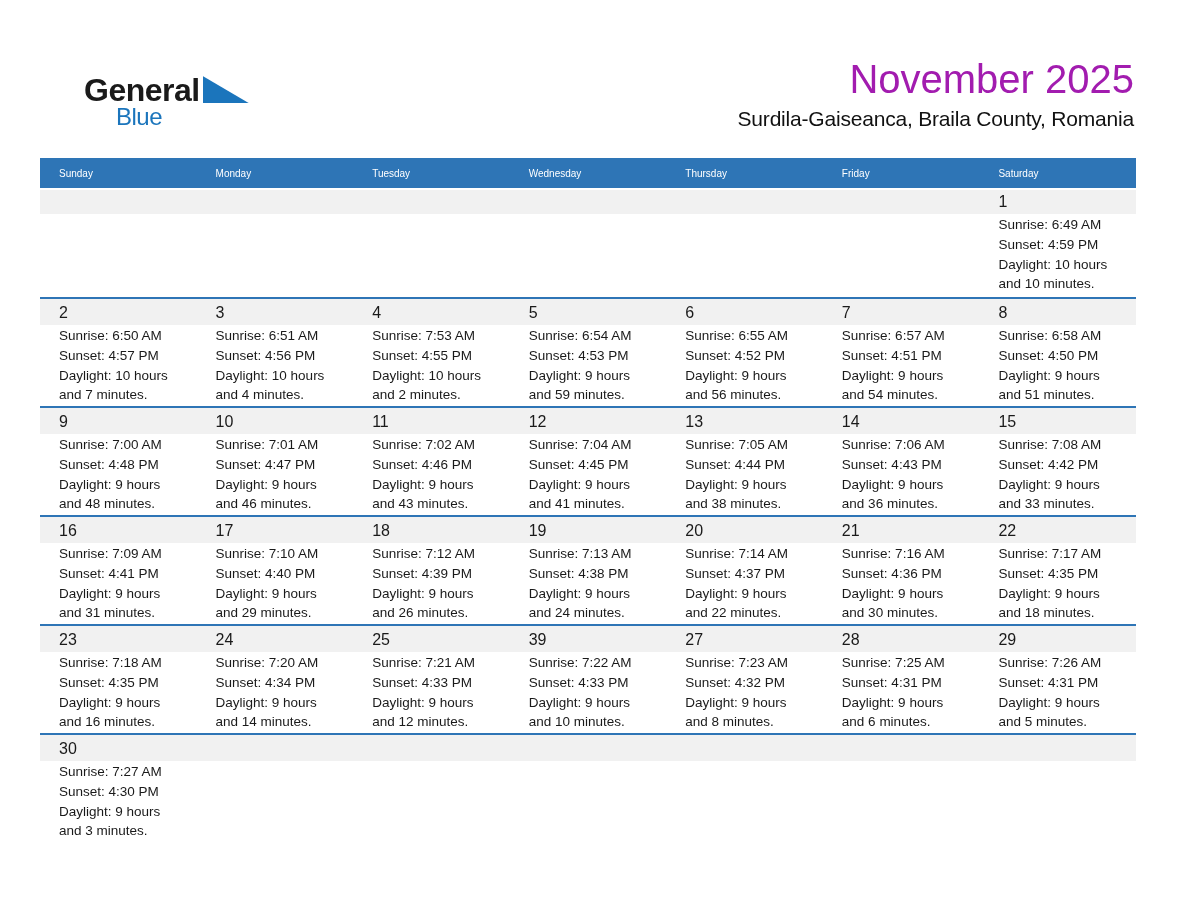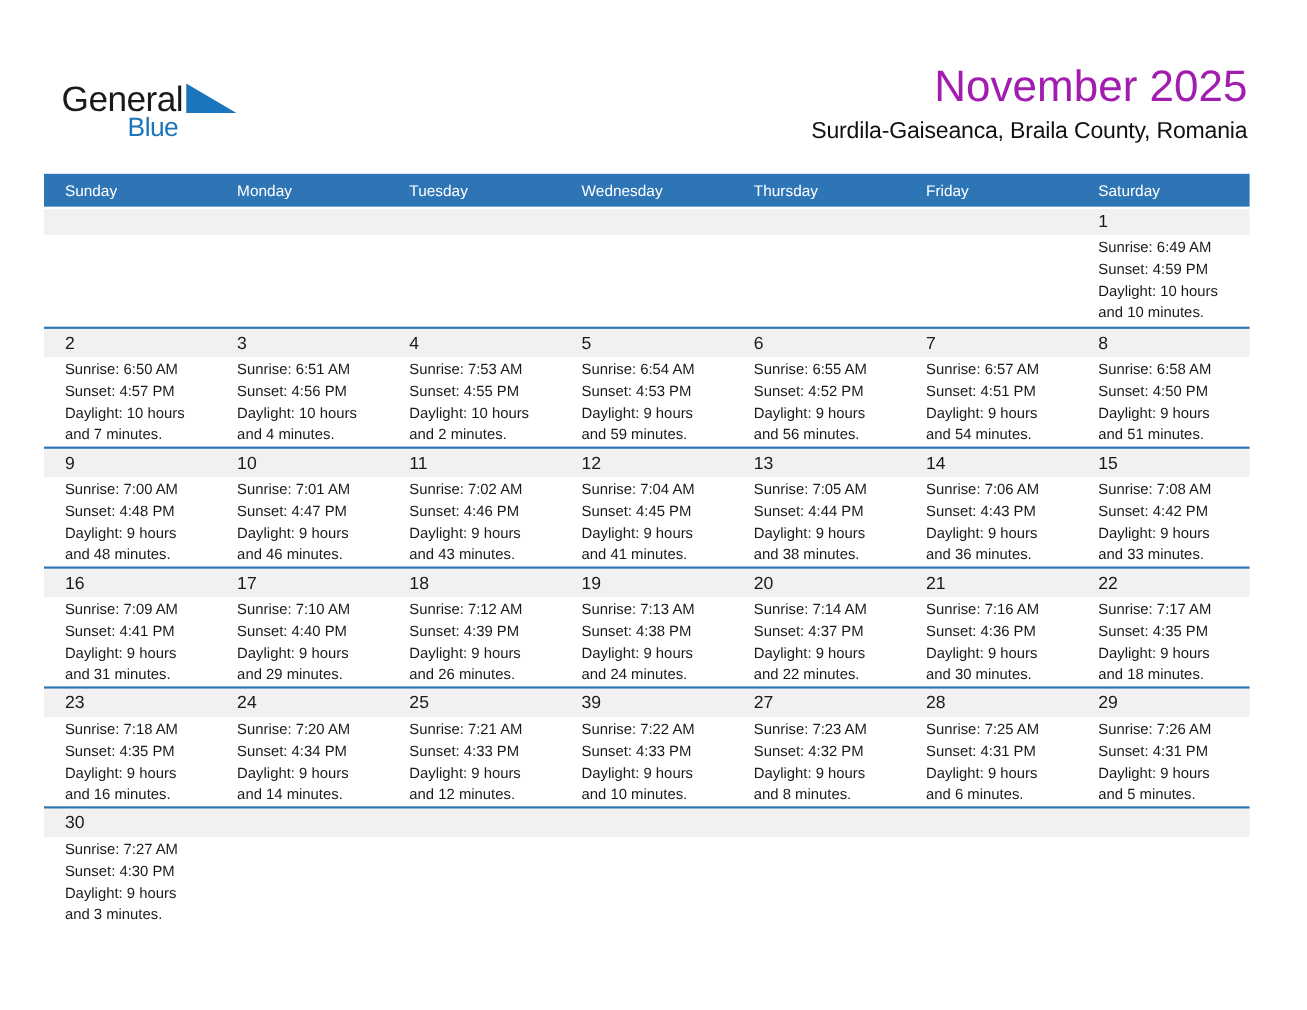--- a/index.html
+++ b/index.html
@@ -16,21 +16,21 @@
     background:#ffffff;
     font-family:"Liberation Sans","DejaVu Sans",sans-serif;
     color:var(--text-dark);
     overflow:hidden;
   }
   
   .logo{position:absolute;left:56px;top:74px;}
   .logo-line1{display:flex;align-items:flex-end;}
   .logo-general{
     font-size:32px;line-height:32px;letter-spacing:-0.5px;
-    color:#1a1a1a;font-weight:400;
+    color:#1a1a1a;font-weight:700;margin-left:28px;
   }
   .logo-triangle{
     width:46px;height:27px;margin-left:3px;margin-bottom:3px;
     background:var(--logo-blue);
     clip-path:polygon(0 0,0 100%,100% 100%);
   }
   .logo-blue-text{
     font-size:24px;line-height:30px;letter-spacing:-0.5px;
     color:var(--logo-blue);font-weight:400;
     margin-left:60px;margin-top:-4px;
@@ -39,21 +39,21 @@
   .titles{position:absolute;right:54px;top:56px;text-align:right;}
   .title{font-size:40px;line-height:46px;font-weight:400;color:#a21caf;}
   .subtitle{font-size:21px;line-height:26px;font-weight:400;color:#111;margin-top:4px;letter-spacing:-0.2px;}
   
   .calendar{position:absolute;left:40px;top:158px;width:1096px;}
   .weekday-header{
     display:grid;grid-template-columns:repeat(7,1fr);
     background:var(--header-blue);height:30px;align-items:center;
   }
   .weekday-cell{
-    color:#ffffff;font-size:14px;padding-left:19px;
+    color:#ffffff;font-size:10px;padding-left:19px;
     white-space:nowrap;overflow:hidden;
   }
   .week{
     display:grid;grid-template-columns:repeat(7,1fr);
     height:109px;box-sizing:border-box;
     background:linear-gradient(var(--band-grey) 0 26px,#ffffff 26px 100%);
   }
   .week + .week{border-top:2px solid var(--row-line-blue);}
   .week:first-child{background:linear-gradient(#ffffff 0 2px,var(--band-grey) 2px 26px,#ffffff 26px 100%);}
   .cell{padding:0 6px 0 19px;overflow:hidden;}

